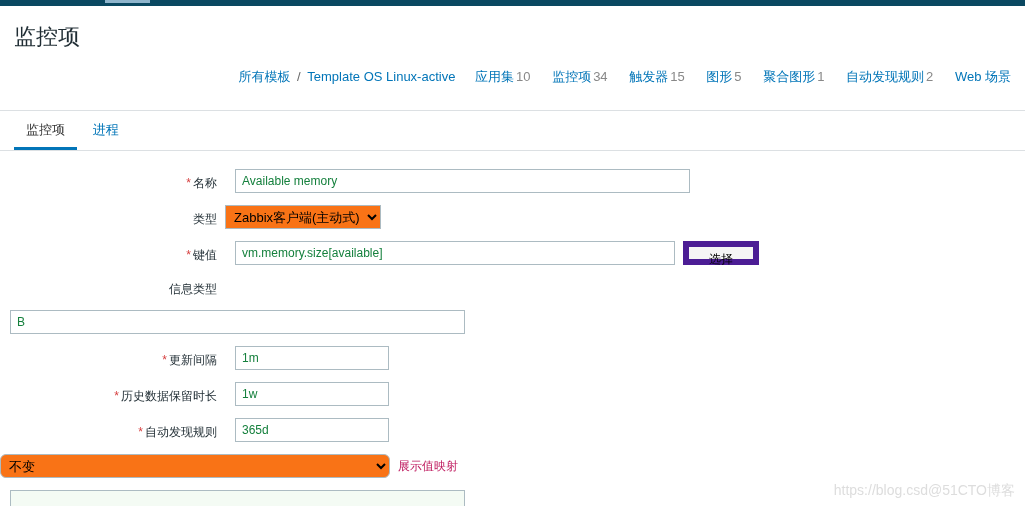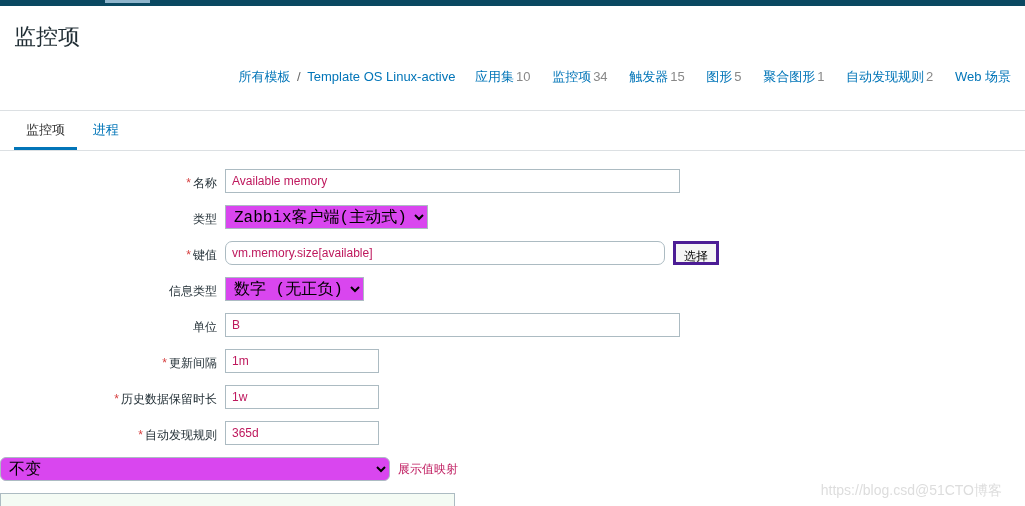--- a/index.html
+++ b/index.html
@@ -15,30 +15,30 @@
 .nav-strip .crumb { margin-right: 16px; }
 .nav-strip .active { color: #0275b8; }
 .tabs { padding: 0 14px; border-bottom: 1px solid #dce0e3; margin-top: 2px; }
 .tabs .tab { display: inline-block; padding: 8px 12px; color: #0275b8; cursor: pointer; border-bottom: 3px solid transparent; font-size: 13px; }
 .tabs .tab.active { color: #333; border-bottom: 3px solid #0275b8; }
 .form-area { padding: 18px 0 0 0; }
 .row { display: flex; align-items: center; margin-bottom: 12px; }
 .lbl { width: 225px; text-align: right; padding-right: 8px; padding-top: 4px; color: #1f2c33; font-size: 12px; }
 .lbl .req { color: #d63f3f; margin-right: 2px; }
 .ctl { display: flex; align-items: center; }
-input[type=text] { border: 1px solid #acbbc2; padding: 4px 6px; font-size: 12px; height: 24px; color: #be185d; }
+input[type=text] { border: 1px solid #acbbc2; padding: 4px 6px; font-size: 12px; height: 24px; color: #15803d; margin-left: 10px; }
 .w-wide { width: 455px; }
 .w-med { width: 154px; }
-.w-key { width: 440px; border-radius: 7px; }
+.w-key { width: 440px; }
 .w-show { width: 390px; border-radius: 6px; }
-select { border: 1px solid #acbbc2; background: #d946ef; padding: 2px 4px; font-size: 16px; height: 24px; font-family: Liberation Mono, monospace; }
-.btn { border: 3px solid #4c1d95; background: #f5f5f5; padding: 4px 8px; font-size: 12px; margin-left: 8px; cursor: pointer; height: 24px; }
+select { border: 1px solid #acbbc2; background: #f97316; padding: 2px 4px; font-size: 13px; height: 24px; }
+.btn { border: 6px solid #4c1d95; background: #f5f5f5; padding: 4px 20px; font-size: 12px; margin-left: 8px; cursor: pointer; height: 24px; }
 .link-inline { color: #be185d; text-decoration: none; margin-left: 8px; font-size: 12px; }
 .newapp { width: 455px; height: 26px; border: 2px solid #a8d4a8; background: #f4fbf4; padding: 4px; }
-.watermark { position: fixed; right: 23px; bottom: 6px; color: #ddd; font-size: 14px; pointer-events: none; margin-left: 23px; }
+.watermark { position: fixed; right: 10px; bottom: 6px; color: #ddd; font-size: 14px; pointer-events: none; margin-left: 23px; }
 </style>
 </head>
 <body>
 
 <div class="top-bar"></div>
 
 <div class="page-header">
   <h1>监控项</h1>
 </div>
 
@@ -81,27 +81,23 @@
   <div class="row">
     <div class="lbl"><span class="req">*</span><span>键值</span></div>
     <div class="ctl">
       <input type="text" class="w-key" value="vm.memory.size[available]" style="">
       <button class="btn">选择</button>
     </div>
   </div>
 
   <div class="row">
     <div class="lbl"><span>信息类型</span></div>
-    <div class="ctl">
-        <select><option>数字 (无正负)</option></select>
-      </div>
   </div>
 
   <div class="row">
-    <div class="lbl"><span>单位</span></div>
     <div class="ctl">
         <input type="text" class="w-wide" value="B" style="">
       </div>
   </div>
 
   <div class="row">
     <div class="lbl"><span class="req">*</span><span>更新间隔</span></div>
     <div class="ctl">
         <input type="text" class="w-med" value="1m" style="">
       </div>

